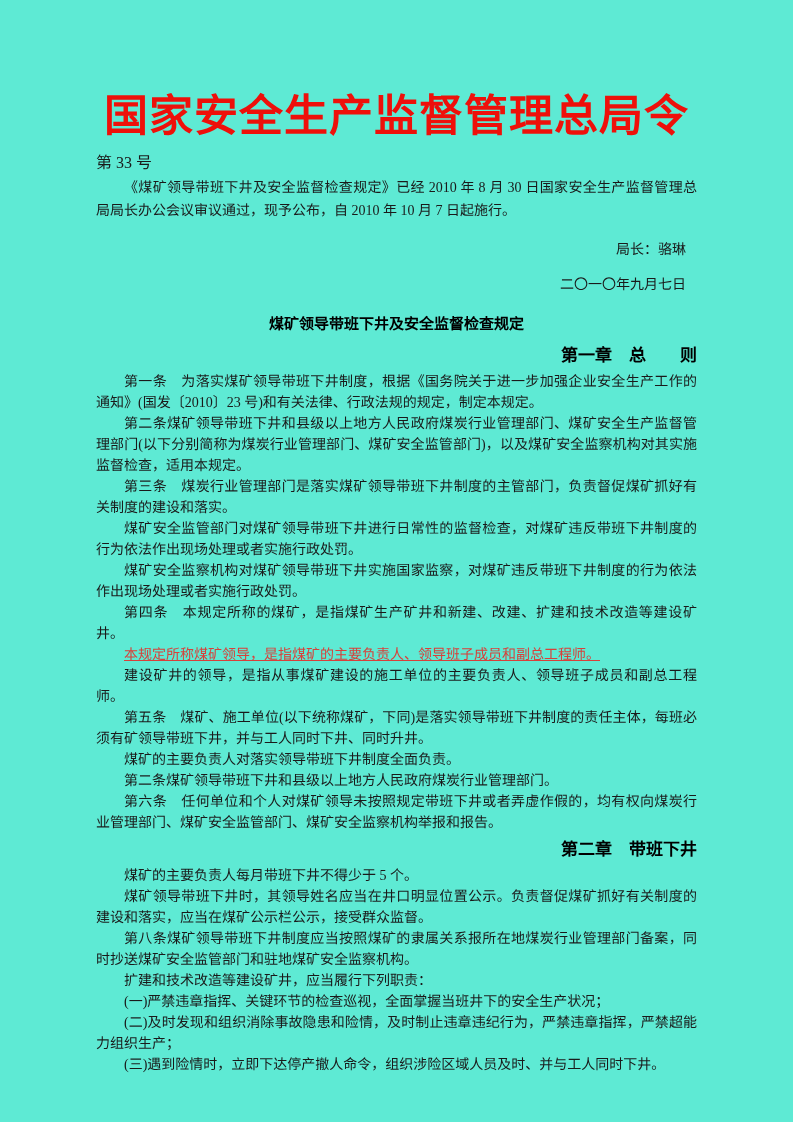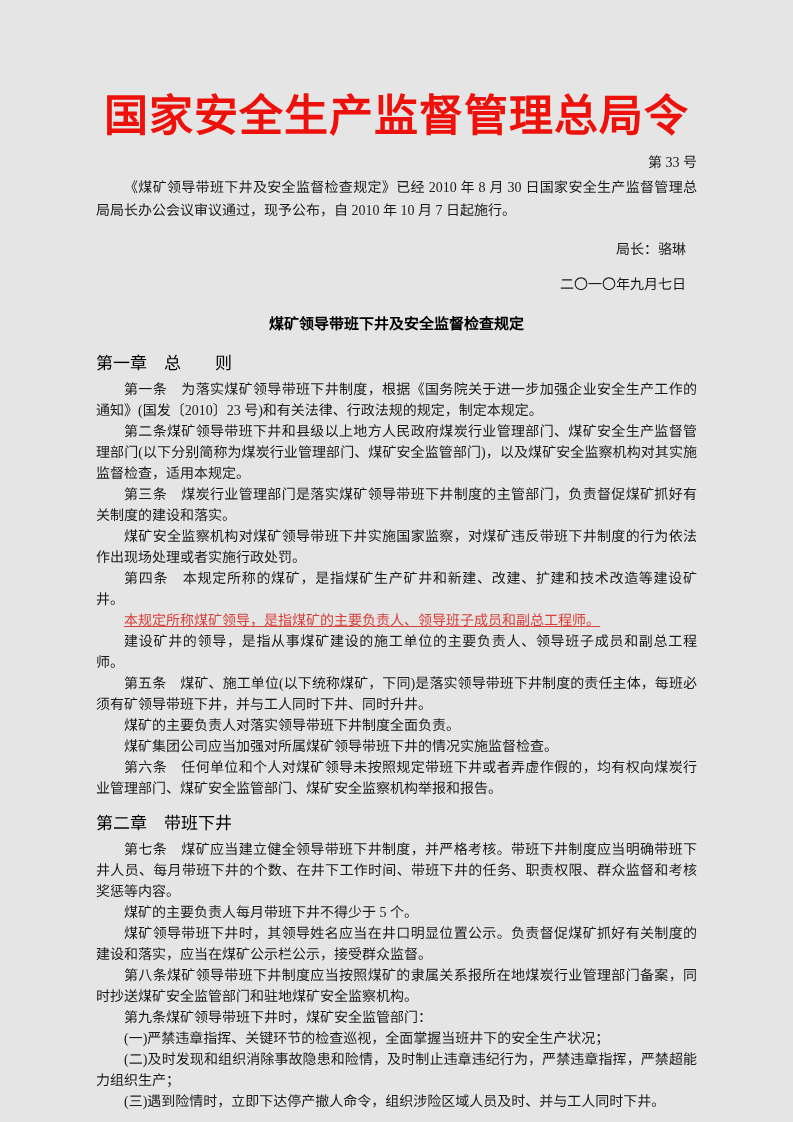--- a/index.html
+++ b/index.html
@@ -5,42 +5,42 @@
   :root{
     --masthead-red:#ee100a;
     --highlight-red:#d8403a;
     --ink:#1a1a1a;
   }
   html,body{margin:0;padding:0;background:#ffffff;}
   .page{
     position:relative;
     width:793px;height:1122px;
     margin:0 auto;
-    background:#e5e5e5;
+    background:#5eead4;
     overflow:hidden;
     box-sizing:border-box;
     padding:88px 96px 0 96px;
     color:var(--ink);
     font-family:"Liberation Serif","DejaVu Serif",serif;
   }
   .masthead{
     margin:0;
     text-align:center;
     font-size:44px;
     line-height:58px;
     font-weight:bold;
     letter-spacing:1px;
     color:var(--masthead-red);
     font-family:"Liberation Serif","DejaVu Serif",serif;
     white-space:nowrap;
   }
   .issue-no{
     margin:6px 0 0 0;
-    text-align:right;
-    font-size:14px;
+    text-align:left;
+    font-size:16px;
     line-height:22px;
     font-weight:normal;
   }
   .preamble{
     margin:2px 0 16px 0;
     font-size:14px;
     line-height:23px;
     text-indent:2em;
     text-align:justify;
   }
@@ -55,25 +55,25 @@
     text-align:center;
     font-size:15px;
     line-height:30px;
     font-weight:bold;
     font-family:"Liberation Sans","DejaVu Sans",sans-serif;
     color:#000;
     white-space:nowrap;
   }
   .doc-body{margin:0;}
   .chapter{
-    margin:12px 0 3px 0;
-    text-align:left;
+    margin:4px 0 3px 0;
+    text-align:right;
     font-size:17px;
     line-height:25px;
-    font-weight:normal;
+    font-weight:bold;
     font-family:"Liberation Sans","DejaVu Sans",sans-serif;
     color:#000;
   }
   .para{
     margin:0;
     font-size:14px;
     line-height:21px;
     text-indent:2em;
     text-align:justify;
   }
@@ -89,31 +89,31 @@
   <p class="sig-line">局长：骆琳</p>
   <p class="sig-line">二〇一〇年九月七日</p>
 
   <h2 class="doc-title">煤矿领导带班下井及安全监督检查规定</h2>
 
   <div class="doc-body">
       <p class="chapter">第一章　总　　则</p>
       <p class="para">第一条　为落实煤矿领导带班下井制度，根据《国务院关于进一步加强企业安全生产工作的通知》(国发〔2010〕23 号)和有关法律、行政法规的规定，制定本规定。</p>
       <p class="para">第二条煤矿领导带班下井和县级以上地方人民政府煤炭行业管理部门、煤矿安全生产监督管理部门(以下分别简称为煤炭行业管理部门、煤矿安全监管部门)，以及煤矿安全监察机构对其实施监督检查，适用本规定。</p>
       <p class="para">第三条　煤炭行业管理部门是落实煤矿领导带班下井制度的主管部门，负责督促煤矿抓好有关制度的建设和落实。</p>
+      <p class="para">煤矿安全监管部门对煤矿领导带班下井进行日常性的监督检查，对煤矿违反带班下井制度的行为依法作出现场处理或者实施行政处罚。</p>
       <p class="para">煤矿安全监察机构对煤矿领导带班下井实施国家监察，对煤矿违反带班下井制度的行为依法作出现场处理或者实施行政处罚。</p>
       <p class="para">第四条　本规定所称的煤矿，是指煤矿生产矿井和新建、改建、扩建和技术改造等建设矿井。</p>
       <p class="para red">本规定所称煤矿领导，是指煤矿的主要负责人、领导班子成员和副总工程师。</p>
       <p class="para">建设矿井的领导，是指从事煤矿建设的施工单位的主要负责人、领导班子成员和副总工程师。</p>
       <p class="para">第五条　煤矿、施工单位(以下统称煤矿，下同)是落实领导带班下井制度的责任主体，每班必须有矿领导带班下井，并与工人同时下井、同时升井。</p>
       <p class="para">煤矿的主要负责人对落实领导带班下井制度全面负责。</p>
-      <p class="para">煤矿集团公司应当加强对所属煤矿领导带班下井的情况实施监督检查。</p>
+      <p class="para">第二条煤矿领导带班下井和县级以上地方人民政府煤炭行业管理部门。</p>
       <p class="para">第六条　任何单位和个人对煤矿领导未按照规定带班下井或者弄虚作假的，均有权向煤炭行业管理部门、煤矿安全监管部门、煤矿安全监察机构举报和报告。</p>
       <p class="chapter">第二章　带班下井</p>
-      <p class="para">第七条　煤矿应当建立健全领导带班下井制度，并严格考核。带班下井制度应当明确带班下井人员、每月带班下井的个数、在井下工作时间、带班下井的任务、职责权限、群众监督和考核奖惩等内容。</p>
       <p class="para">煤矿的主要负责人每月带班下井不得少于 5 个。</p>
       <p class="para">煤矿领导带班下井时，其领导姓名应当在井口明显位置公示。负责督促煤矿抓好有关制度的建设和落实，应当在煤矿公示栏公示，接受群众监督。</p>
       <p class="para">第八条煤矿领导带班下井制度应当按照煤矿的隶属关系报所在地煤炭行业管理部门备案，同时抄送煤矿安全监管部门和驻地煤矿安全监察机构。</p>
-      <p class="para">第九条煤矿领导带班下井时，煤矿安全监管部门：</p>
+      <p class="para">扩建和技术改造等建设矿井，应当履行下列职责：</p>
       <p class="para">(一)严禁违章指挥、关键环节的检查巡视，全面掌握当班井下的安全生产状况；</p>
       <p class="para">(二)及时发现和组织消除事故隐患和险情，及时制止违章违纪行为，严禁违章指挥，严禁超能力组织生产；</p>
       <p class="para">(三)遇到险情时，立即下达停产撤人命令，组织涉险区域人员及时、并与工人同时下井。</p>
     </div>
 </div>
 
 </body></html>

